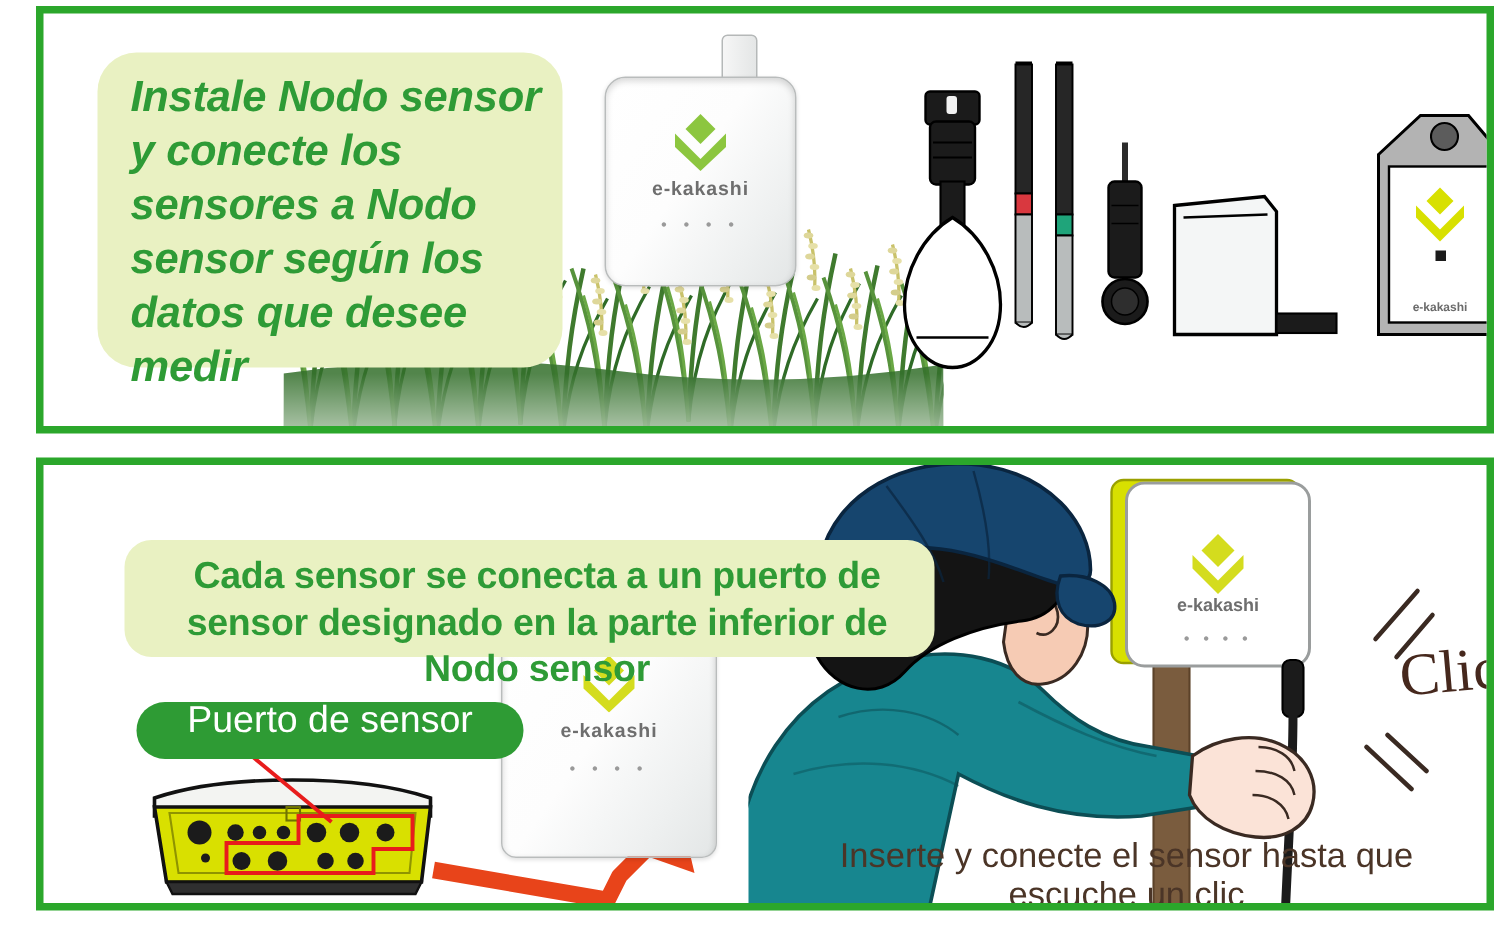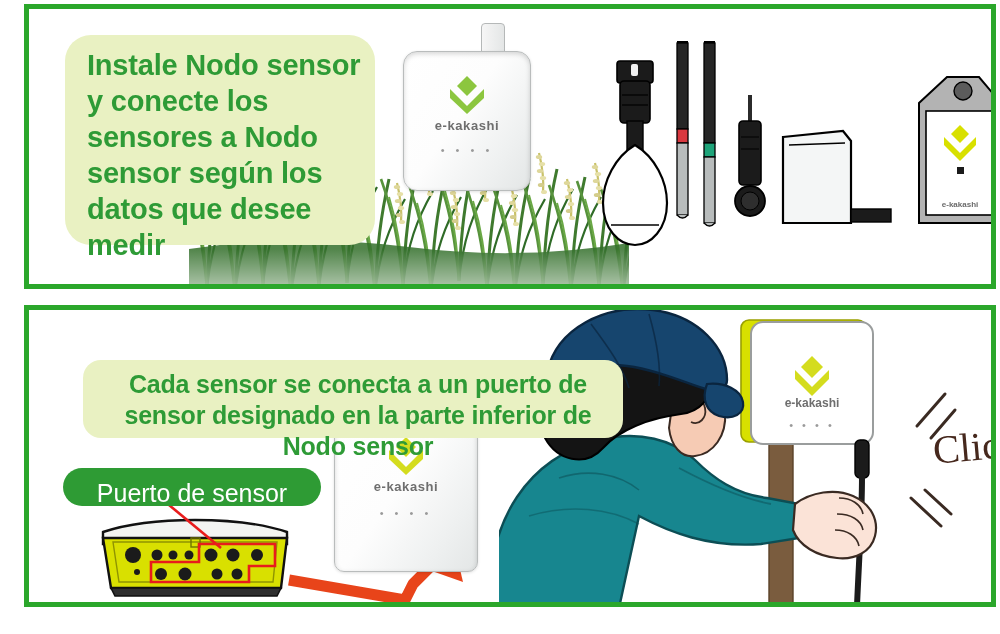--- a/index.html
+++ b/index.html
@@ -7,28 +7,28 @@
   .stage{position:relative;width:1000px;height:634px;background:#fff;}
 
   
   .panel{position:absolute;background:#ffffff;border:5px solid #2ba72b;box-sizing:border-box;overflow:hidden;}
   #panel-top{left:24px;top:4px;width:972px;height:285px;}
   #panel-bottom{left:24px;top:305px;width:972px;height:302px;}
 
   
   .bubble{position:absolute;background:#e9f1c2;border-radius:22px;box-sizing:border-box;}
   .bubble .txt{color:#2e9b36;font-weight:600;letter-spacing:-.2px;}
-  #bubble-top{left:36px;top:26px;width:310px;height:210px;border-radius:26px;}
+  #bubble-top{left:36px;top:26px;width:310px;height:210px;border-radius:26px;font-style:italic;}
   #bubble-top .txt{position:absolute;left:22px;top:12px;width:282px;font-size:29px;line-height:36px;}
   #bubble-bottom{left:54px;top:50px;width:540px;height:78px;border-radius:18px;}
   #bubble-bottom .txt{position:absolute;left:20px;top:9px;width:510px;font-size:25px;line-height:31px;text-align:center;}
 
   
-  #port-label{position:absolute;left:34px;top:158px;width:258px;height:38px;background:#2e9b34;
-              border-radius:19px;display:flex;align-items:flex-end;justify-content:center;}
+  #port-label{position:absolute;left:62px;top:158px;width:258px;height:38px;background:#2e9b34;
+              border-radius:19px;display:flex;align-items:flex-start;justify-content:center;}
   #port-label span{color:#ffffff;font-size:25px;line-height:25px;}
 
   
   #click-caption{position:absolute;left:487px;top:247px;width:470px;text-align:center;
                  color:#4b3527;font-size:23px;line-height:26px;}
   #clic-word{position:absolute;left:904px;top:118px;color:#46281d;font-size:40px;line-height:40px;
              font-family:"Liberation Serif",serif;font-weight:400;transform:rotate(-5deg);}
 
   
   .art{position:absolute;}
@@ -293,14 +293,15 @@
     <div class="bubble" id="bubble-bottom">
       <div class="txt">Cada sensor se conecta a un puerto de sensor designado en la parte inferior de Nodo sensor</div>
     </div>
 
     <div id="port-label">
       <span>Puerto de sensor</span>
     </div>
 
     <div id="clic-word">Clic</div>
 
+    <div id="click-caption">Inserte y conecte el sensor hasta que escuche un clic</div>
   </div>
 </div>
 
 </body></html>

